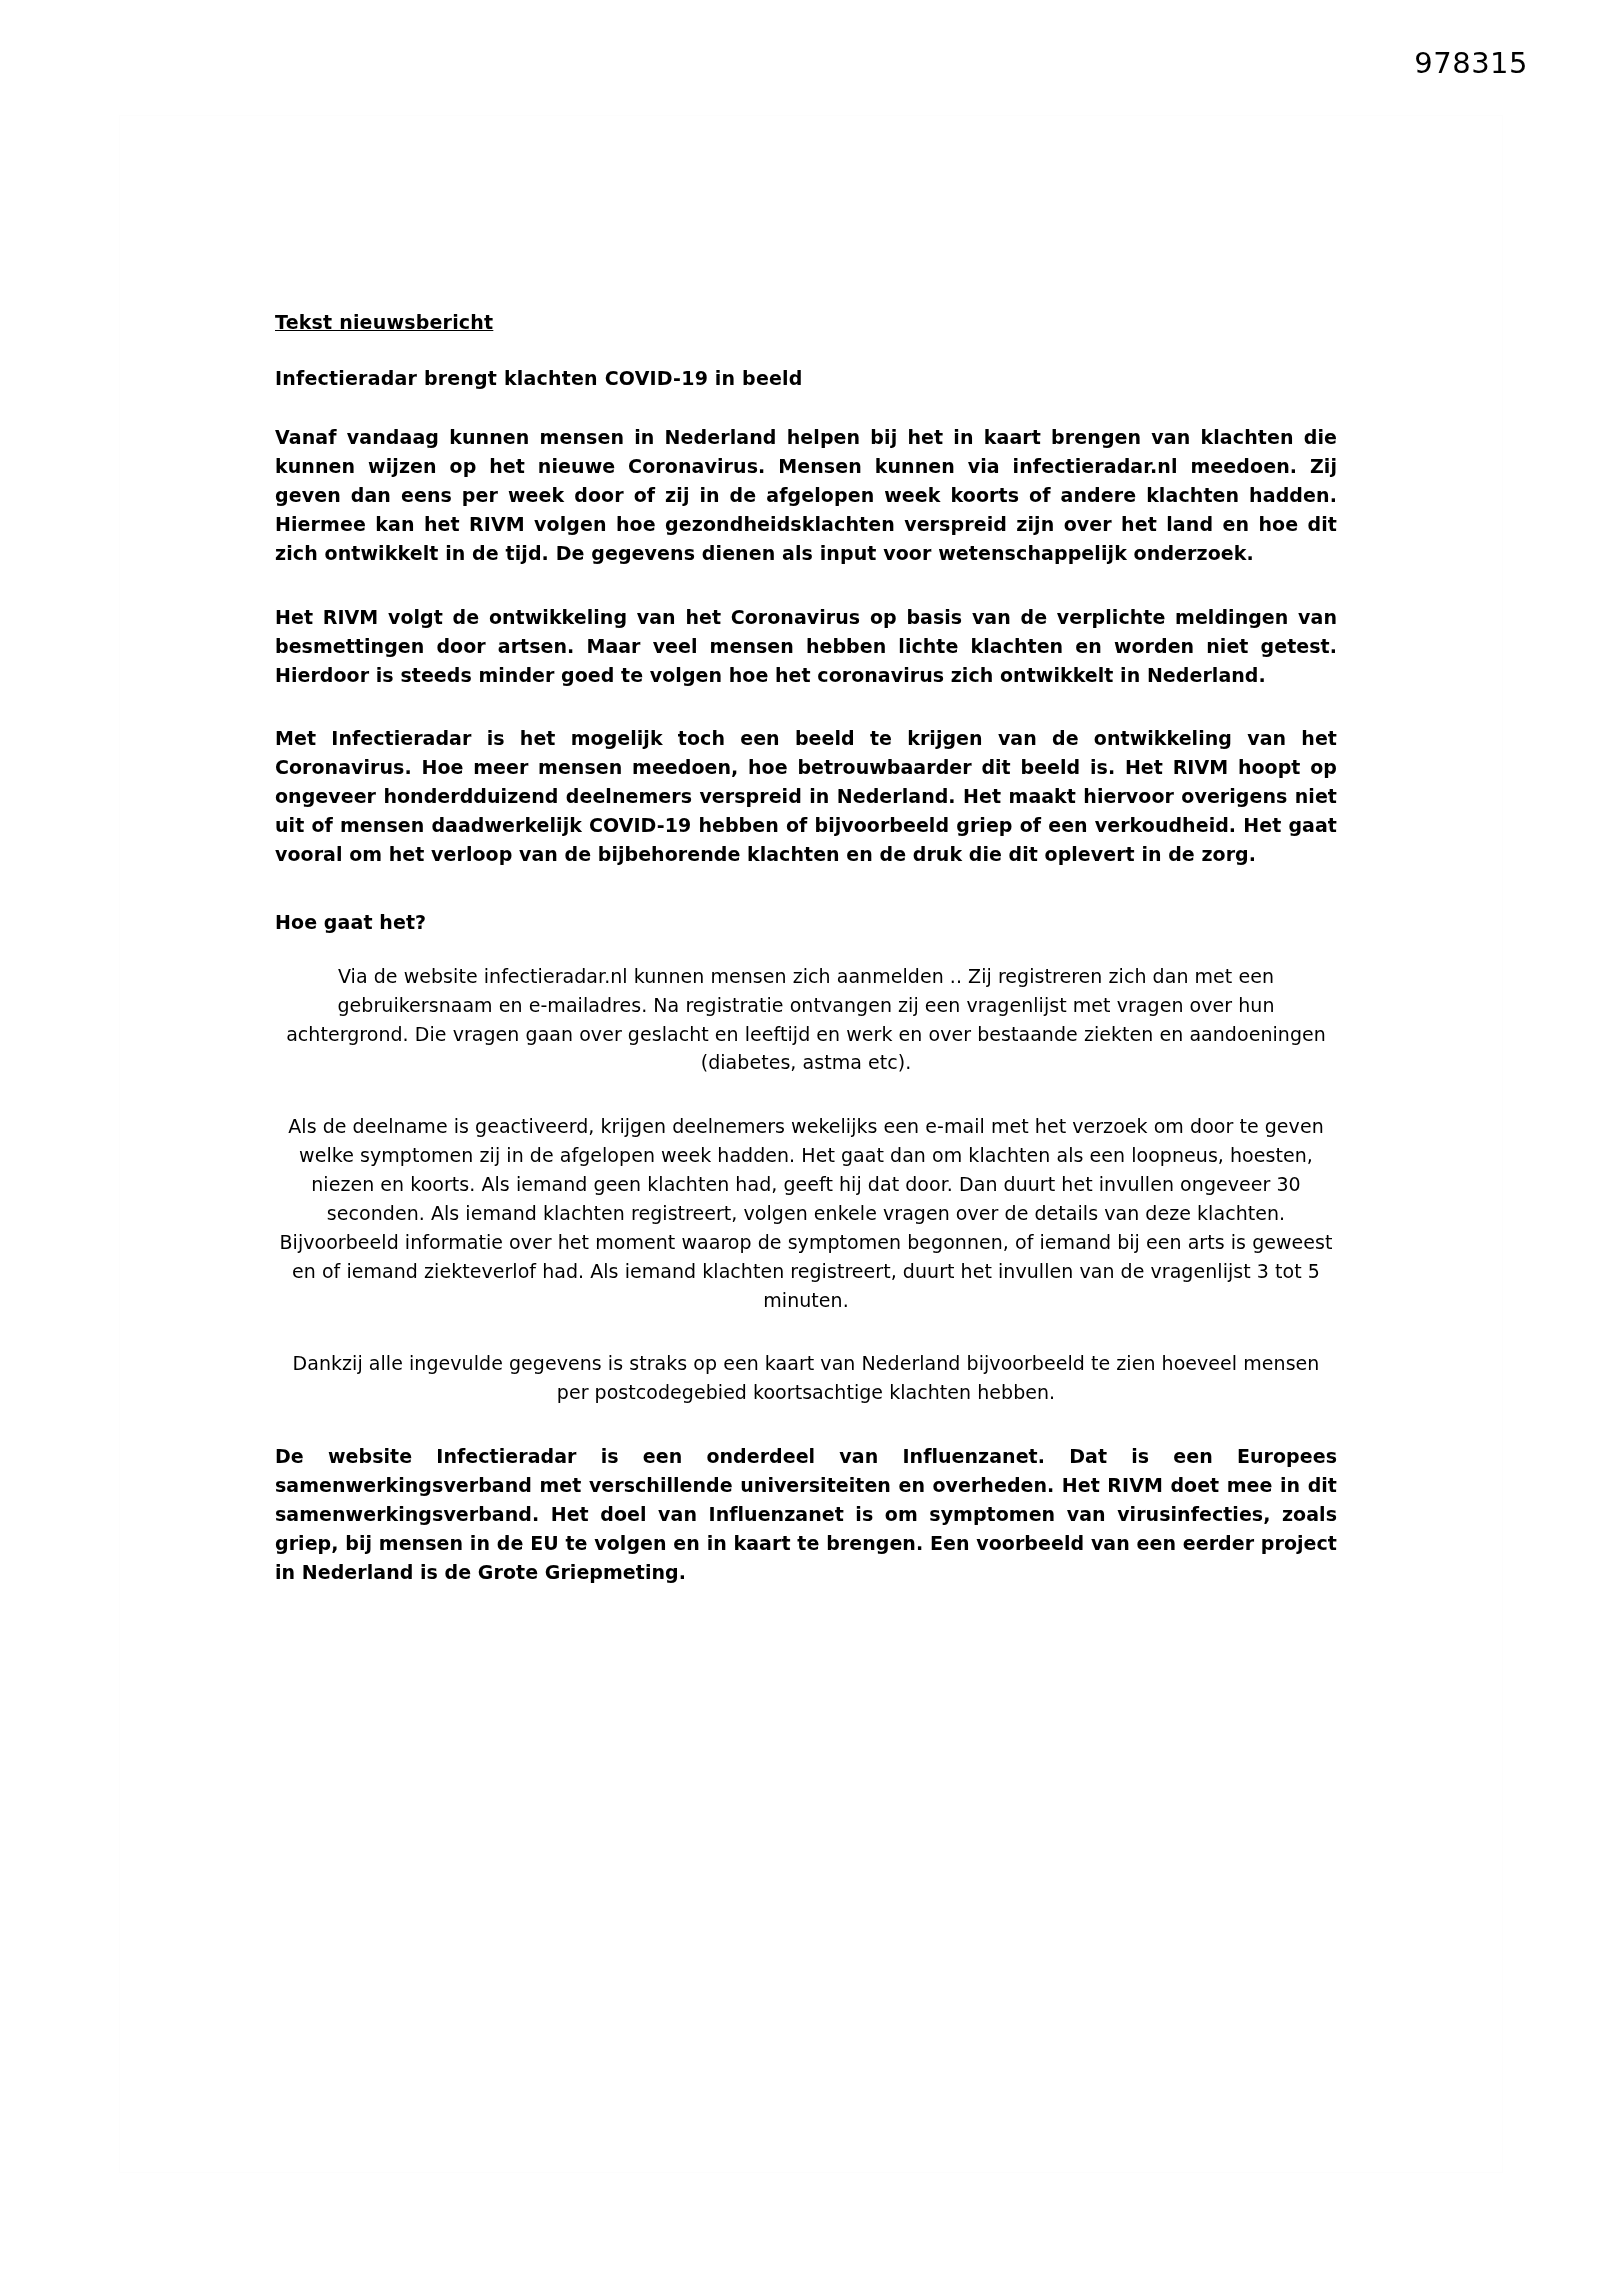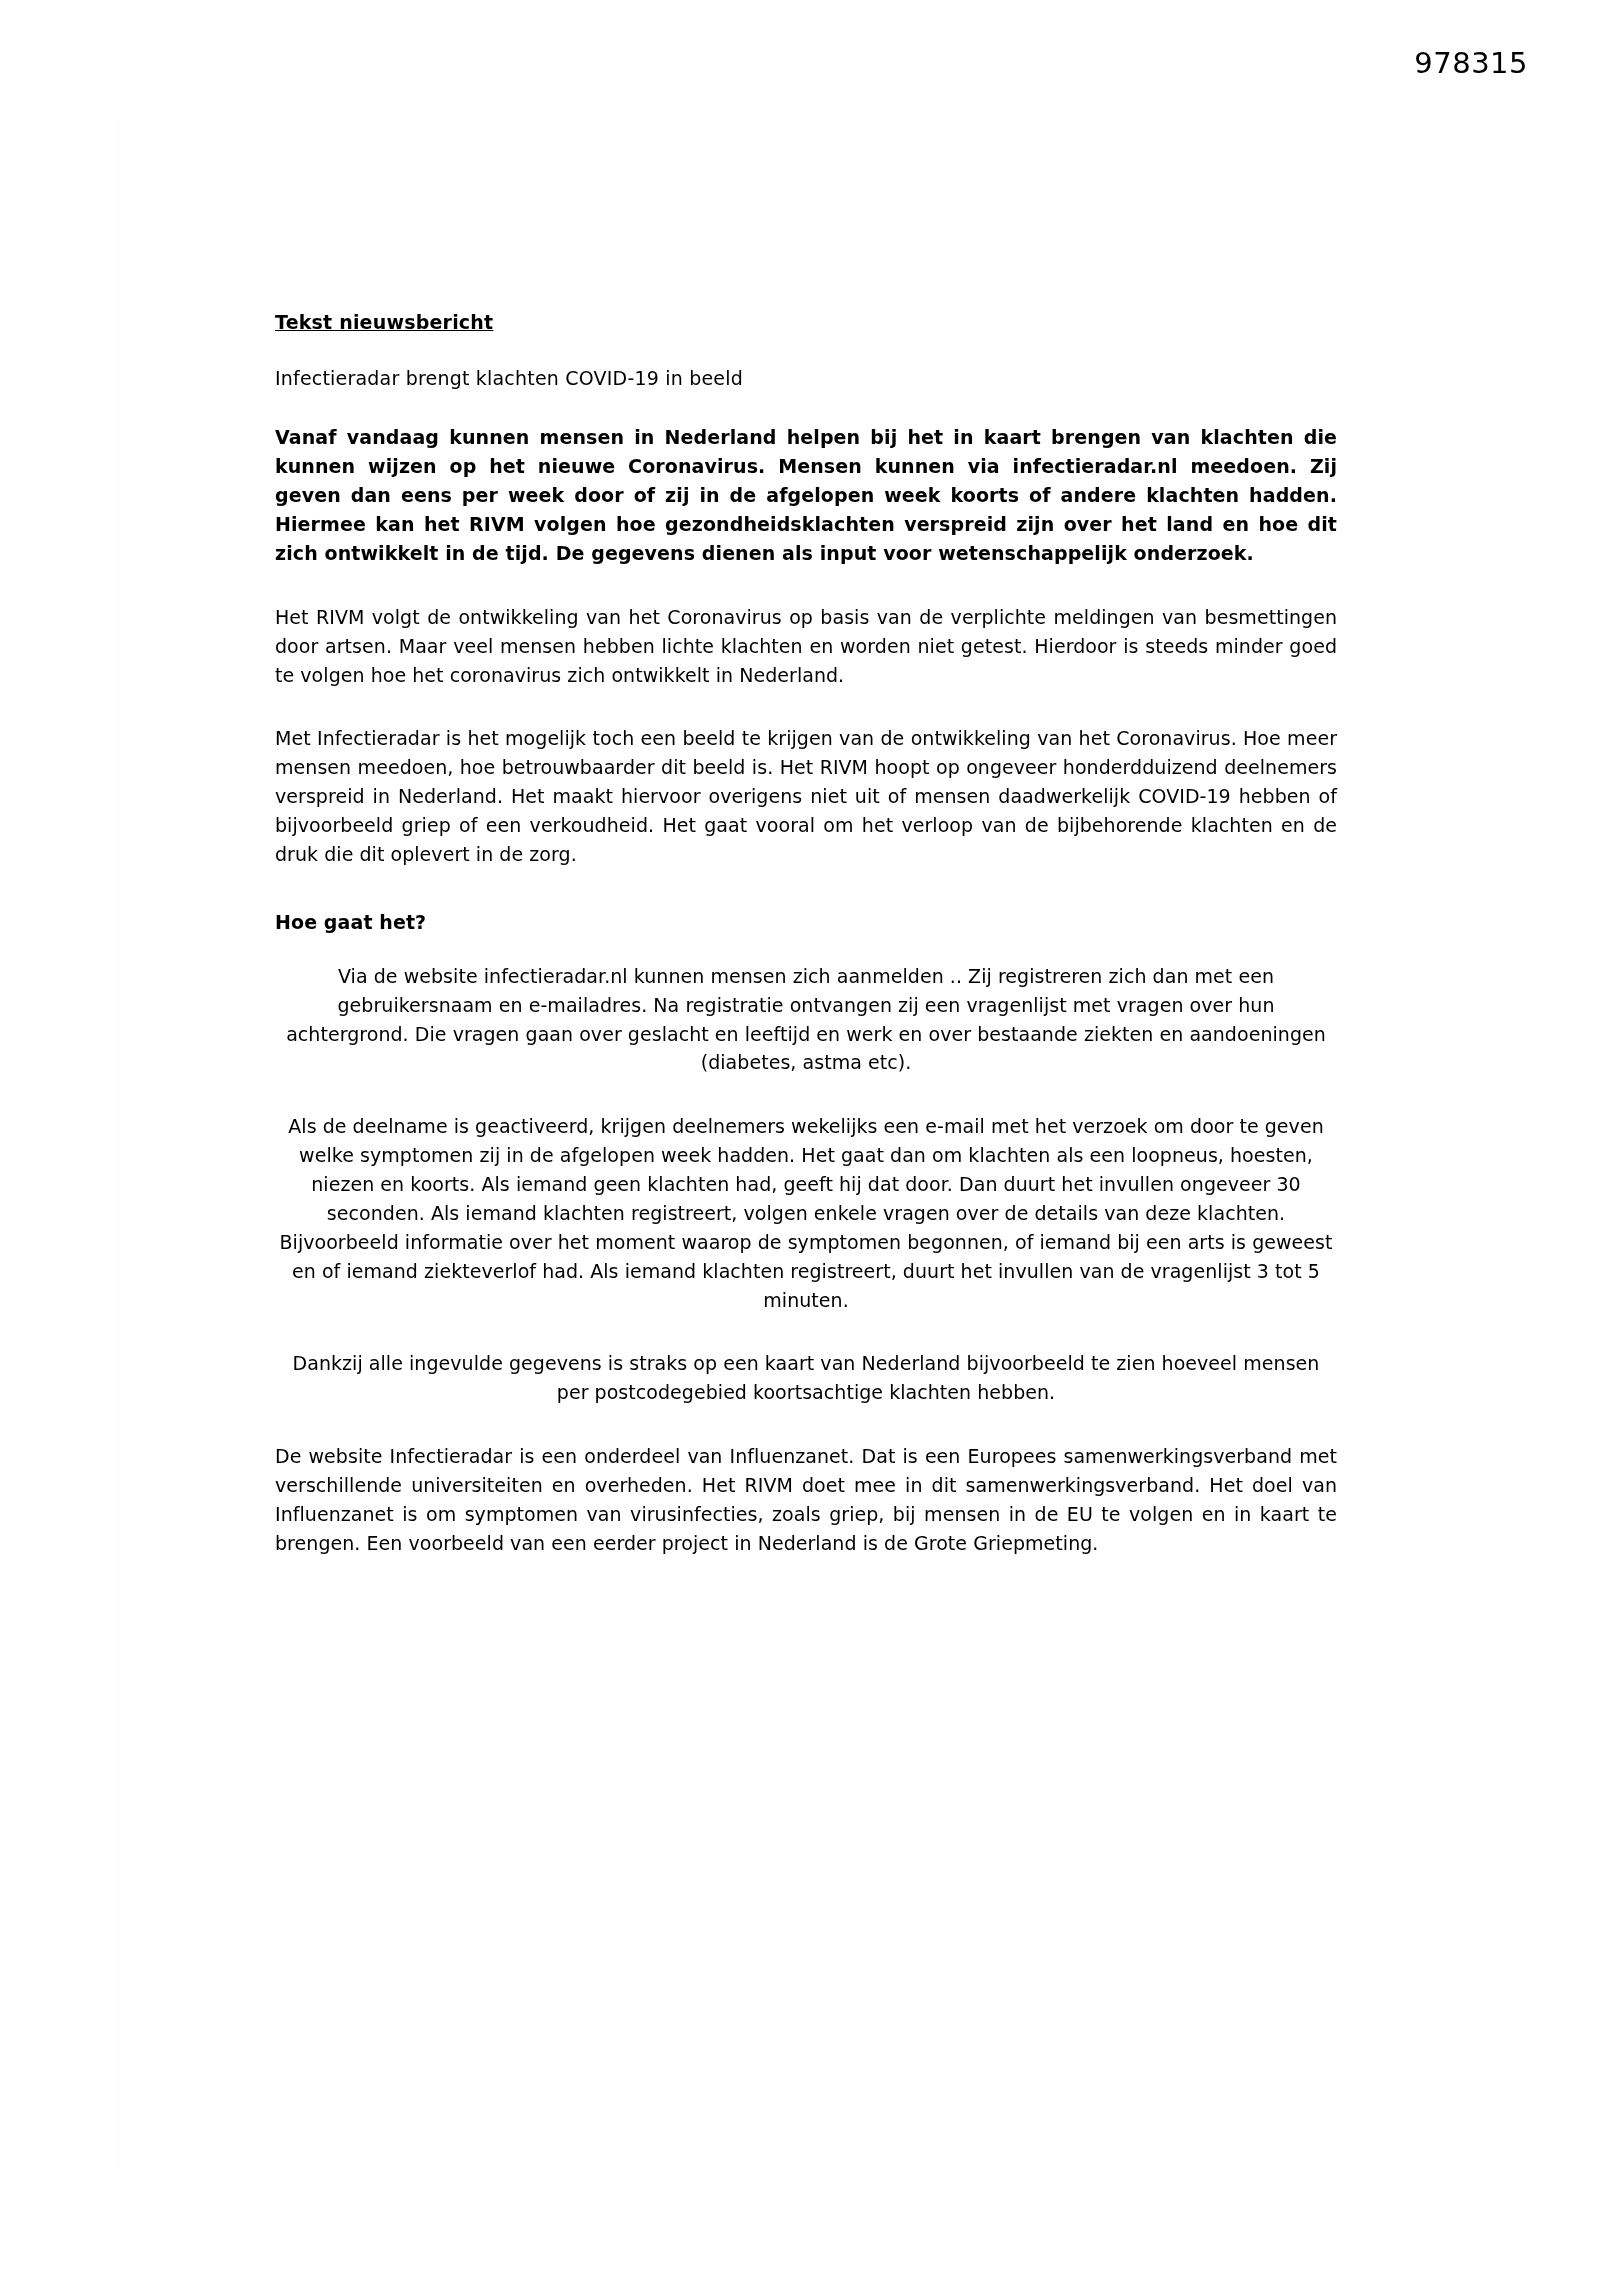--- a/index.html
+++ b/index.html
@@ -44,21 +44,21 @@
   .h-underline {
     font-size: 19px;
     font-weight: bold;
     text-decoration: underline;
     letter-spacing: 0.2px;
     margin: 0 0 31px 0;
     line-height: 1.3;
   }
   .h-sub {
     font-size: 19px;
-    font-weight: normal;
+    font-weight: bold;
     letter-spacing: 0.2px;
     margin: 0 0 33px 0;
     line-height: 1.3;
   }
   .h-section {
     font-size: 19px;
     font-weight: bold;
     letter-spacing: 0.1px;
     margin: 41px 0 27.4px 0;
     line-height: 1.3;
@@ -66,21 +66,21 @@
   p.lead {
     font-size: 19px;
     font-weight: bold;
     text-align: justify;
     line-height: 1.52;
     letter-spacing: 0.1px;
     margin: 0 0 35px 0;
   }
   p.body {
     font-size: 19px;
-    font-weight: normal;
+    font-weight: bold;
     text-align: justify;
     line-height: 1.52;
     letter-spacing: 0.05px;
     margin: 0 0 35px 0;
   }
   p.body-left {
     font-size: 19px;
     font-weight: normal;
     text-align: center;
     line-height: 1.52;

